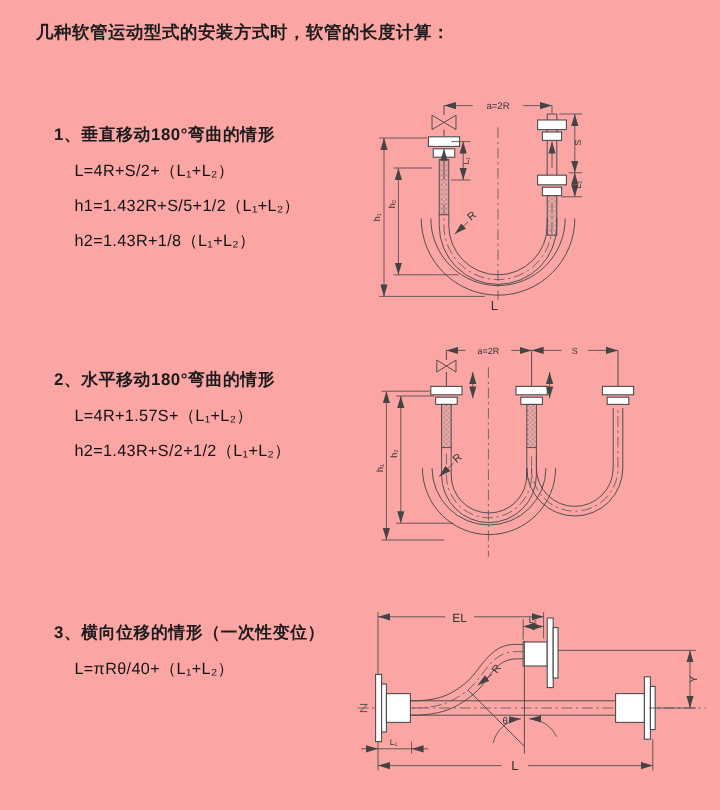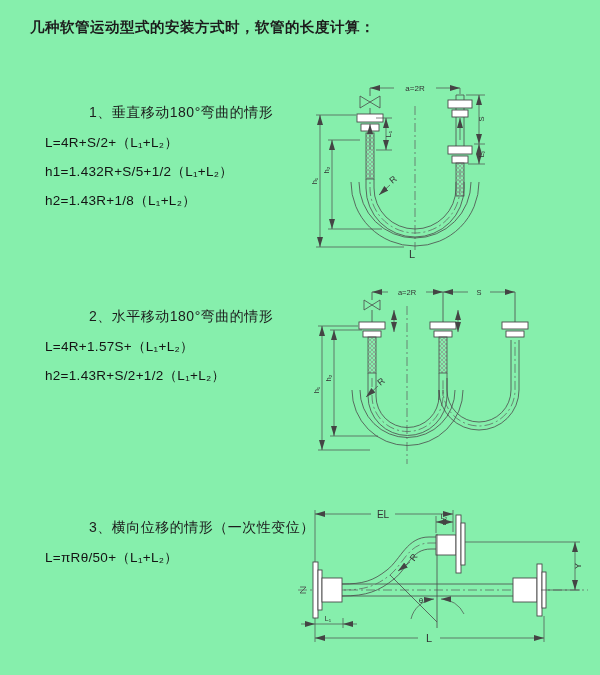--- a/index.html
+++ b/index.html
@@ -1,21 +1,21 @@
 <!DOCTYPE html>
 <html><head>
 <meta charset="utf-8">
 <style>
   html,body{margin:0;padding:0;background:#ffffff;}
-  .page{position:relative;width:600px;height:675px;background:#86efac;overflow:hidden;
+  .page{position:relative;width:600px;height:675px;background:#fca5a5;overflow:hidden;
         font-family:"Liberation Sans","DejaVu Sans",sans-serif;color:#1c1c1c;}
   .title{position:absolute;left:30px;top:18px;font-size:14.5px;font-weight:bold;letter-spacing:.5px;}
   .section{position:absolute;left:45px;}
-  .sec-head{font-size:14px;font-weight:normal;letter-spacing:.5px;margin-bottom:6px;margin-left:44px;}
-  .formula{font-size:13.5px;line-height:29px;letter-spacing:.3px;color:#141414;}
+  .sec-head{font-size:14px;font-weight:bold;letter-spacing:.5px;margin-bottom:6px;}
+  .formula{font-size:13.5px;line-height:29px;margin-left:17px;letter-spacing:.3px;color:#141414;}
   .diag{position:absolute;}
   svg text{font-family:"Liberation Sans","DejaVu Sans",sans-serif;fill:#333;}
   .thin{stroke:#4a4a4a;stroke-width:.8;fill:none;}
   .dim{stroke:#4a4a4a;stroke-width:.7;fill:none;}
   .cl{stroke:#5a5a5a;stroke-width:.7;fill:none;stroke-dasharray:9 3 2 3;}
   .fit{stroke:#4a4a4a;stroke-width:.9;fill:#ffffff;}
 </style>
 </head>
 <body>
 
@@ -31,21 +31,21 @@
   </div>
 
   <div class="section" style="top:308px;">
     <div class="sec-head">2、水平移动180°弯曲的情形</div>
     <div class="formula">L=4R+1.57S+（L₁+L₂）</div>
     <div class="formula">h2=1.43R+S/2+1/2（L₁+L₂）</div>
   </div>
 
   <div class="section" style="top:519px;">
     <div class="sec-head">3、横向位移的情形（一次性变位）</div>
-    <div class="formula">L=πRθ/50+（L₁+L₂）</div>
+    <div class="formula">L=πRθ/40+（L₁+L₂）</div>
   </div>
 
   <svg class="diag" style="left:308px;top:66px;" width="200" height="196" viewBox="0 0 200 196">
     <defs>
       <pattern id="h1" patternUnits="userSpaceOnUse" width="4" height="4">
         <path d="M0,4 L4,0 M0,0 L4,4" stroke="#8a8a8a" stroke-width="0.6"></path>
       </pattern>
       <marker id="a1" viewBox="0 0 10 8" refX="10" refY="4" markerWidth="10" markerHeight="8" markerUnits="userSpaceOnUse" orient="auto-start-reverse">
         <path d="M0,1 L10,4 L0,7 Z" fill="#444"></path>
       </marker>

